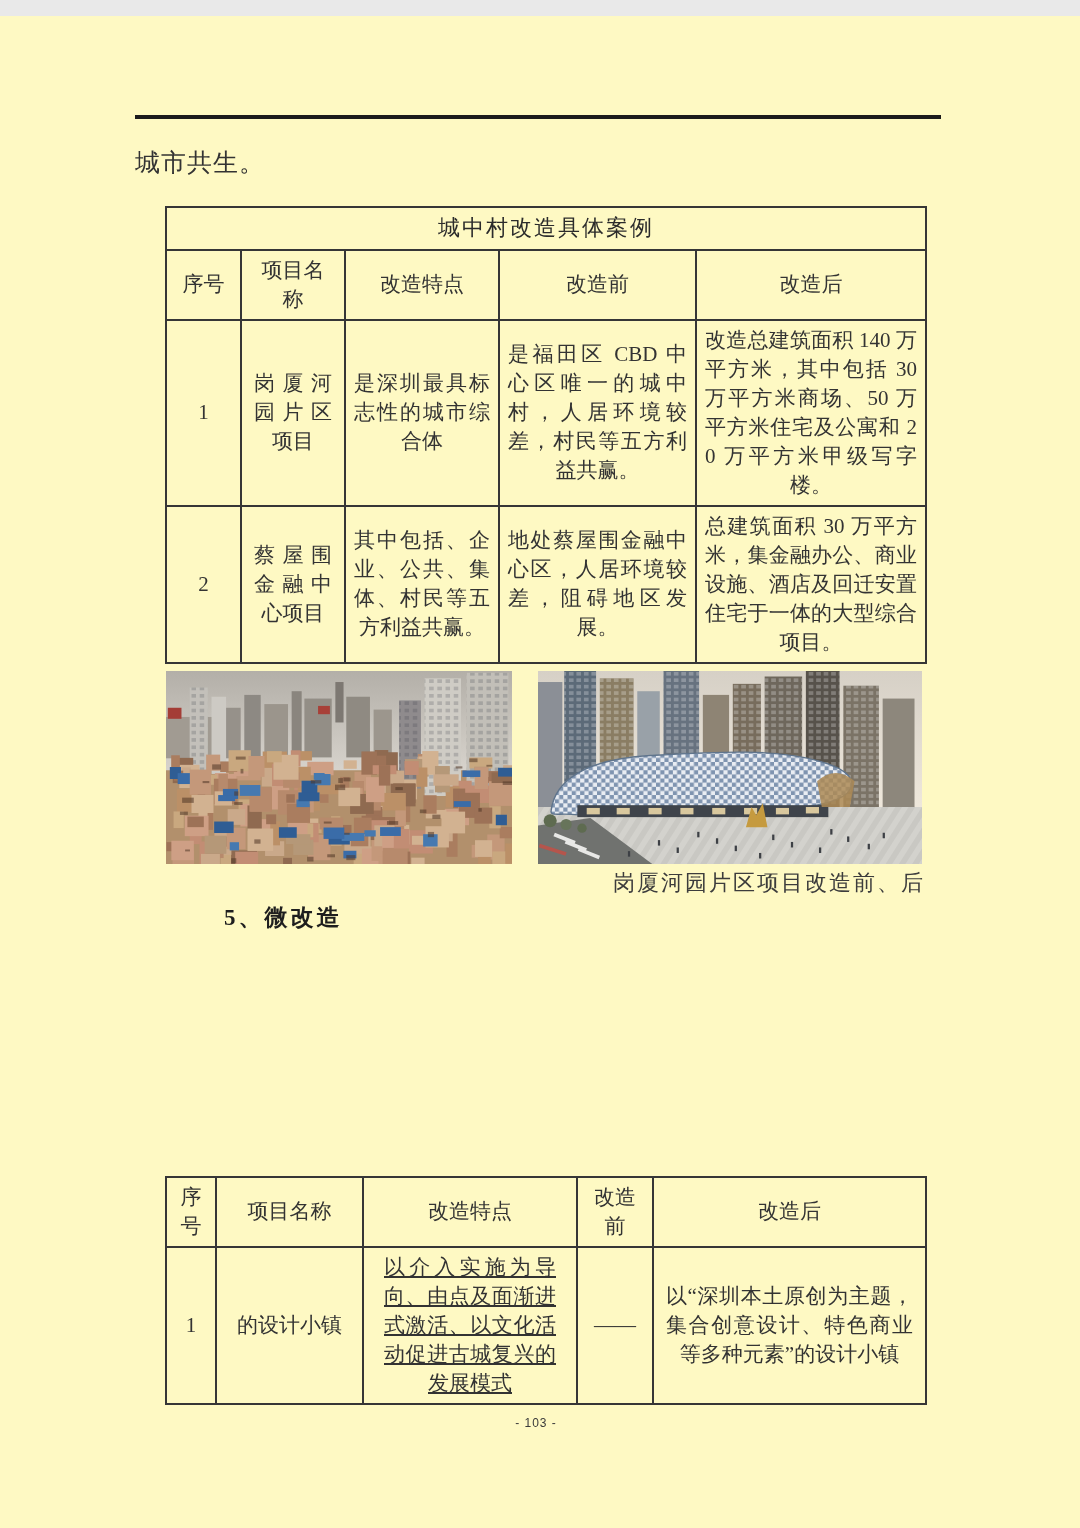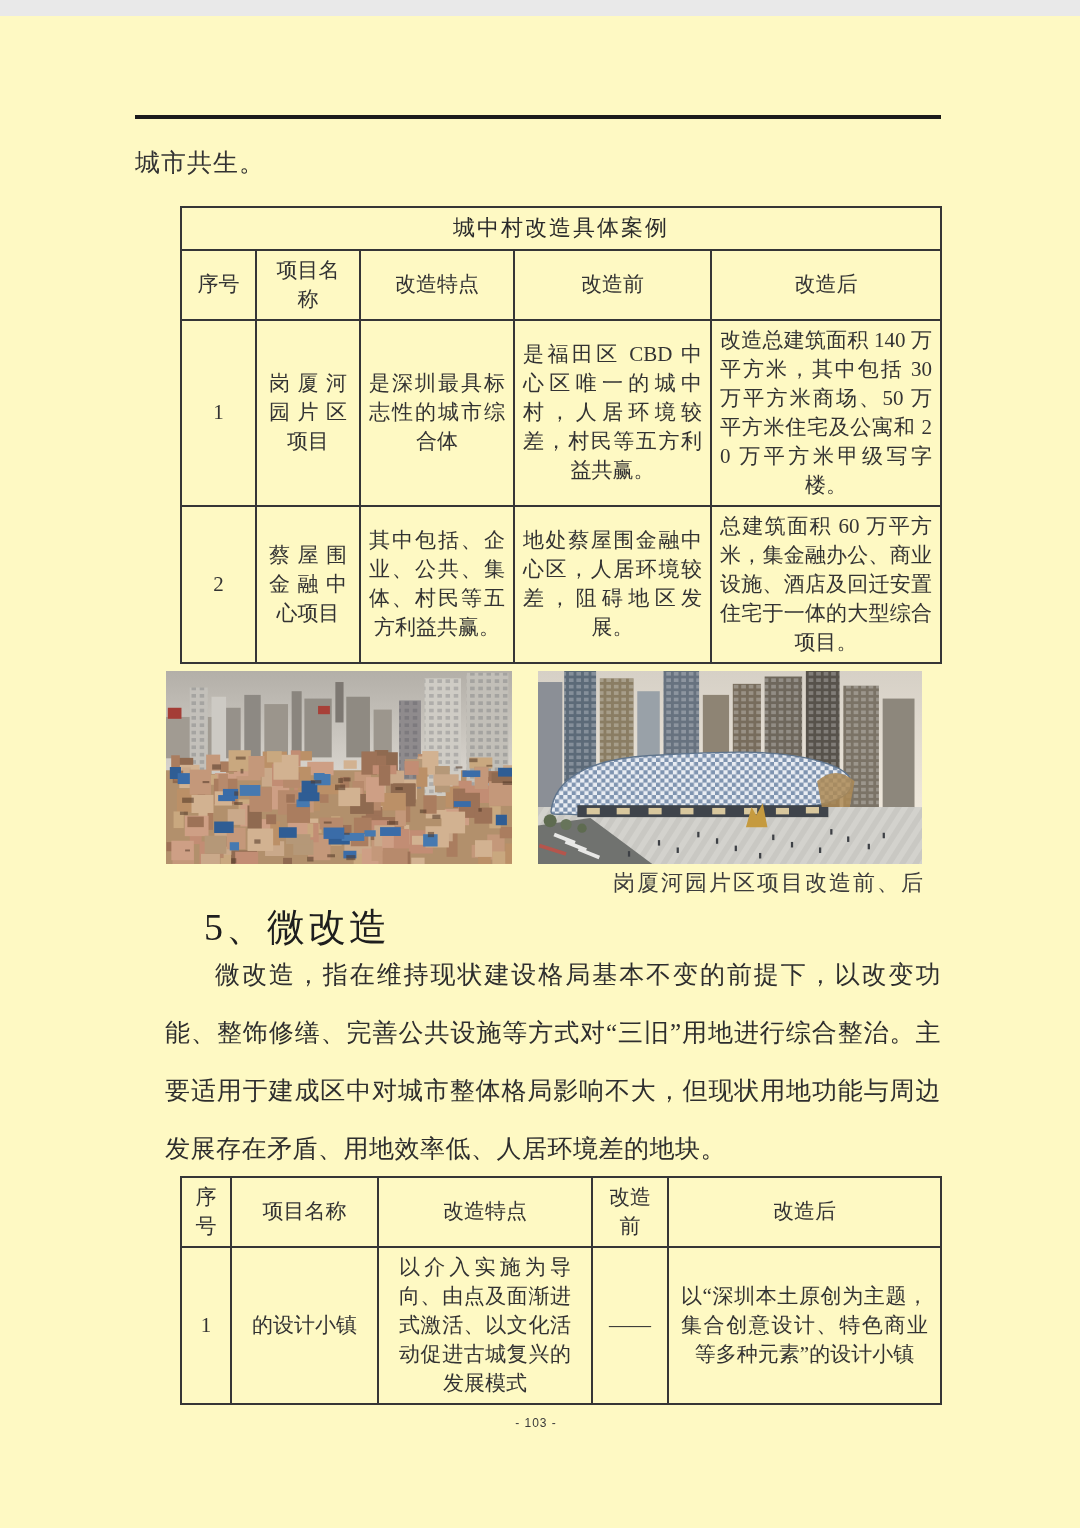--- a/index.html
+++ b/index.html
@@ -4,45 +4,45 @@
 <style>
   html,body{margin:0;padding:0;background:#e9e9e9;}
   .page{
     position:relative;width:1080px;height:1528px;margin:16px auto;
     background:#fef9c3;overflow:hidden;
     font-family:"Liberation Serif","DejaVu Serif",serif;
     color:#2d2d2d;
   }
   .top-rule{position:absolute;left:135px;top:99px;width:806px;height:4px;background:#1b1b1b;}
   .opening{position:absolute;left:135px;top:130px;font-size:25px;letter-spacing:1px;color:#333;}
-  .tbl-wrap{position:absolute;left:180px;}
+  .tbl-wrap{position:absolute;left:165px;}
   .tbl-wrap.t1{top:190px;}
   .tbl-wrap.t2{top:1160px;}
   table{border-collapse:collapse;table-layout:fixed;width:760px;}
   td{
     border:2px solid #363636;vertical-align:middle;
     font-size:21px;line-height:1.38;color:#333;
     padding:5px 8px;word-break:break-all;
   }
   td.c{text-align:center;}
   td.j{text-align:justify;text-align-last:center;}
   td.narrow{padding:5px 12px;}
-  td.wide-pad{padding:5px 20px;}
+  td.wide-pad{padding:5px 20px;text-decoration:underline;}
   td.title{text-align:center;font-size:22px;letter-spacing:2px;color:#2b2b2b;}
   .photos{position:absolute;top:655px;left:0;width:1080px;height:193px;}
   .ph{position:absolute;top:0;height:193px;display:block;}
   .ph.before{left:166px;width:346px;}
   .ph.after{left:538px;width:384px;}
   .caption{
     position:absolute;left:165px;top:852px;width:760px;
     text-align:right;font-size:22px;letter-spacing:2px;color:#3c3c3c;
   }
   .heading{
-    position:absolute;left:204px;top:886px;margin:0;
-    font-size:38px;font-weight:normal;letter-spacing:3px;color:#1e1e1e;
+    position:absolute;left:224px;top:886px;margin:0;
+    font-size:23px;font-weight:bold;letter-spacing:3px;color:#1e1e1e;
   }
   .body-par{
     position:absolute;left:165px;top:930px;width:776px;margin:0;
     font-size:25px;line-height:58px;text-align:justify;
     text-indent:50px;color:#2e2e2e;letter-spacing:0.5px;
   }
   .footer{
     position:absolute;left:0;top:1400px;width:1072px;text-align:center;
     font-family:"Liberation Sans","DejaVu Sans",sans-serif;
     font-size:12px;color:#3a3a3a;letter-spacing:1px;
@@ -82,21 +82,21 @@
         <td class="j narrow">岗厦河园片区项目</td>
         <td class="j">是深圳最具标志性的城市综合体</td>
         <td class="j">是福田区 CBD 中心区唯一的城中村，人居环境较差，村民等五方利益共赢。</td>
         <td class="j">改造总建筑面积 140 万平方米，其中包括 30 万平方米商场、50 万平方米住宅及公寓和 20 万平方米甲级写字楼。</td>
       </tr>
       <tr style="height:142px">
         <td class="c">2</td>
         <td class="j narrow">蔡屋围金融中心项目</td>
         <td class="j">其中包括、企业、公共、集体、村民等五方利益共赢。</td>
         <td class="j">地处蔡屋围金融中心区，人居环境较差，阻碍地区发展。</td>
-        <td class="j">总建筑面积 60 万平方米，集金融办公、商业设施、酒店及回迁安置住宅于一体的大型综合项目。</td>
+        <td class="j">总建筑面积 30 万平方米，集金融办公、商业设施、酒店及回迁安置住宅于一体的大型综合项目。</td>
       </tr>
       </tbody>
     </table>
   </div>
 
   <div class="photos">
 
     <svg class="ph before" viewBox="0 0 380 210" preserveAspectRatio="none" xmlns="http://www.w3.org/2000/svg">
       <defs>
         <linearGradient id="sky1" x1="0" y1="0" x2="0" y2="1">
@@ -456,21 +456,20 @@
         <rect x="128" y="184" width="2.4" height="6"></rect>
           <rect x="96" y="196" width="2.4" height="6"></rect>
       </g>
     </svg>
   </div>
 
   <div class="caption">岗厦河园片区项目改造前、后</div>
 
   <h2 class="heading">5、微改造</h2>
 
-  <p class="body-par">微改造，指在维持现状建设格局基本不变的前提下，以改变功能、整饰修缮、完善公共设施等方式对“三旧”用地进行综合整治。主要适用于建成区中对城市整体格局影响不大，但现状用地功能与周边发展存在矛盾、用地效率低、人居环境差的地块。</p>
 
   <div class="tbl-wrap t2">
     <table>
       <colgroup>
         <col style="width:50px">
           <col style="width:147px">
           <col style="width:214px">
         <col style="width:76px">
           <col style="width:273px">
       </colgroup>

